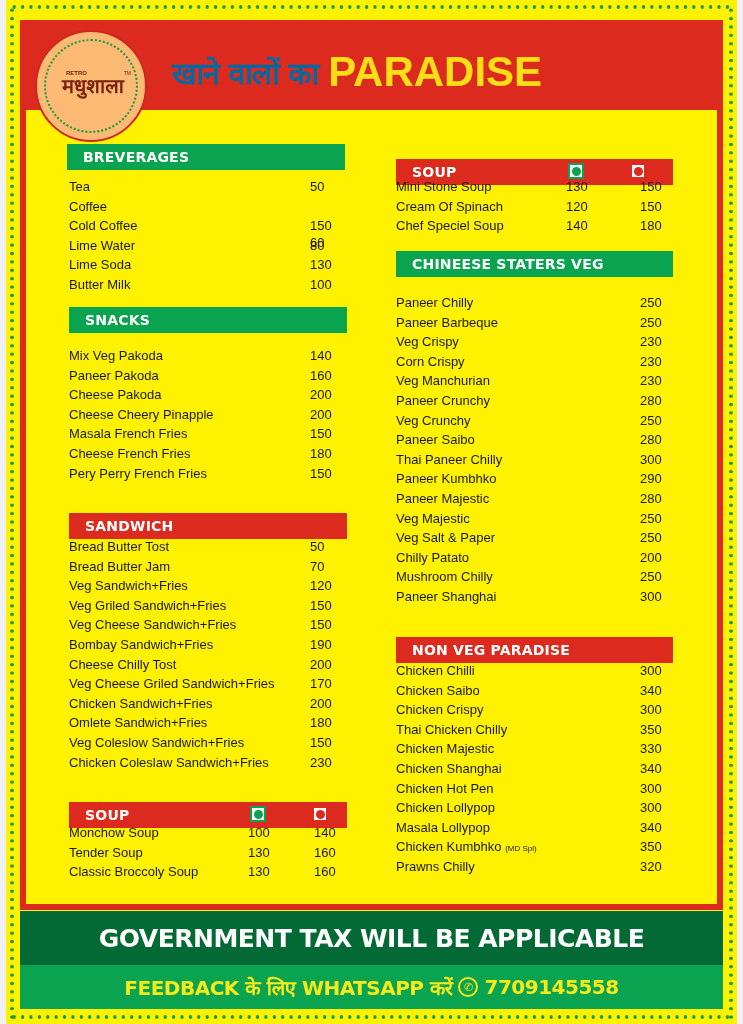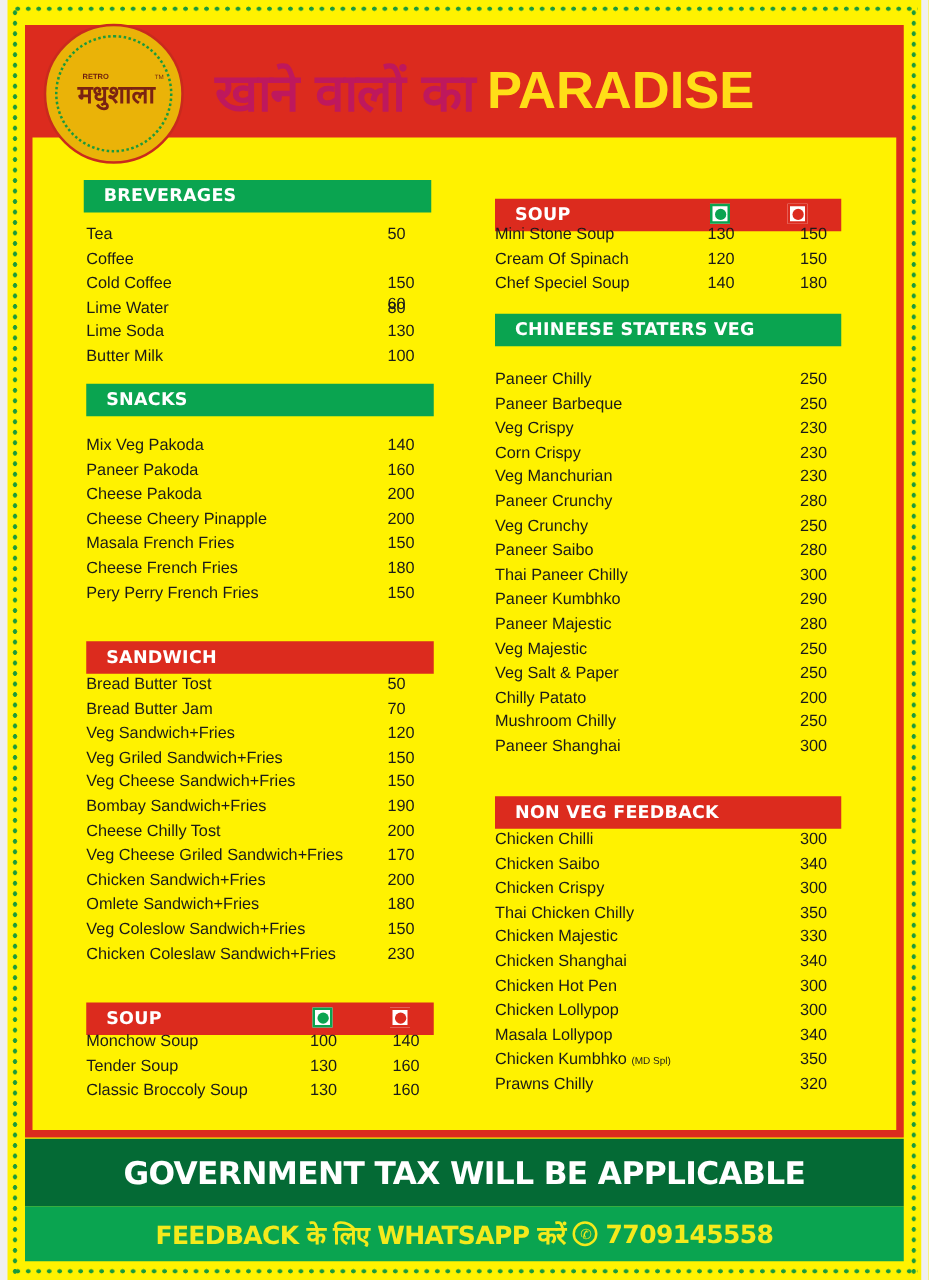--- a/index.html
+++ b/index.html
@@ -27,40 +27,40 @@
 
   .frame {
     position:absolute; left:20px; top:20px; width:703px; height:890px;
     background:#dc2b1e; box-sizing:border-box;
   }
   .frame-inner {
     position:absolute; left:6px; top:90px; width:691px; height:794px;
     background:#fff200;
   }
   .logo {
-    position:absolute; left:35px; top:19px; width:112px; height:112px;
-    border-radius:50%; background:#eab308;
+    position:absolute; left:35px; top:30px; width:112px; height:112px;
+    border-radius:50%; background:#fdba74;
     border:2px solid #c92a1d; box-sizing:border-box;
   }
   .logo-ring {
     position:absolute; left:7px; top:7px; right:7px; bottom:7px; border-radius:50%;
     border:2px dotted #1a9a3c;
   }
   .logo-retro { position:absolute; left:29px; top:38px; font-size:6px; font-weight:bold; color:#6b1d10; }
   .logo-text {
     position:absolute; left:16px; top:40px; width:80px; text-align:center;
     font-family:"DejaVu Serif", serif; font-size:20px; font-weight:bold; color:#7a2312;
   }
   .logo-tm { position:absolute; right:14px; top:38px; font-size:5px; color:#6b1d10; }
   .headline {
     position:absolute; left:172px; top:44px; height:56px;
     display:flex; align-items:center; gap:10px;
     font-family:"DejaVu Sans", sans-serif; font-weight:bold;
   }
-  .headline .hi { color:#be185d; font-size:42px; letter-spacing:-1px; }
+  .headline .hi { color:#0369a1; font-size:30px; letter-spacing:-1px; }
   .headline .en { color:#ffde17; font-size:42px; letter-spacing:0px; font-family:"Liberation Sans", sans-serif; font-weight:bold; }
 
   .section-bar {
     position:absolute; height:26px; box-sizing:border-box;
     display:flex; align-items:center; padding-left:16px;
     color:#fff; font-weight:bold; font-size:14px; letter-spacing:0.2px;
     font-family:"DejaVu Sans", sans-serif;
   }
   .bar-green { background:#0aa450; }
   .bar-red { background:#dc2b1e;margin-top:15px; }
@@ -358,21 +358,21 @@
       <span class="name"><span>Mushroom Chilly</span> <span class="tag"></span></span>
       <span class="price" style="left: 244px;">250</span>
     </div>
     <div class="row">
       <span class="name"><span>Paneer Shanghai</span> <span class="tag"></span></span>
       <span class="price" style="left: 244px;">300</span>
     </div>
   </div>
 
 <div class="section-bar bar-red" style="left:396px; top:622px; width:277px;">
-  <span>NON VEG FEEDBACK</span>
+  <span>NON VEG PARADISE</span>
 </div>
 <div class="list" style="left:396px; top:661px; width:280px;" id="list-nonveg">
     <div class="row">
       <span class="name"><span>Chicken Chilli</span> <span class="tag"></span></span>
       <span class="price" style="left: 244px;">300</span>
     </div>
     <div class="row">
       <span class="name"><span>Chicken Saibo</span> <span class="tag"></span></span>
       <span class="price" style="left: 244px;">340</span>
     </div>

